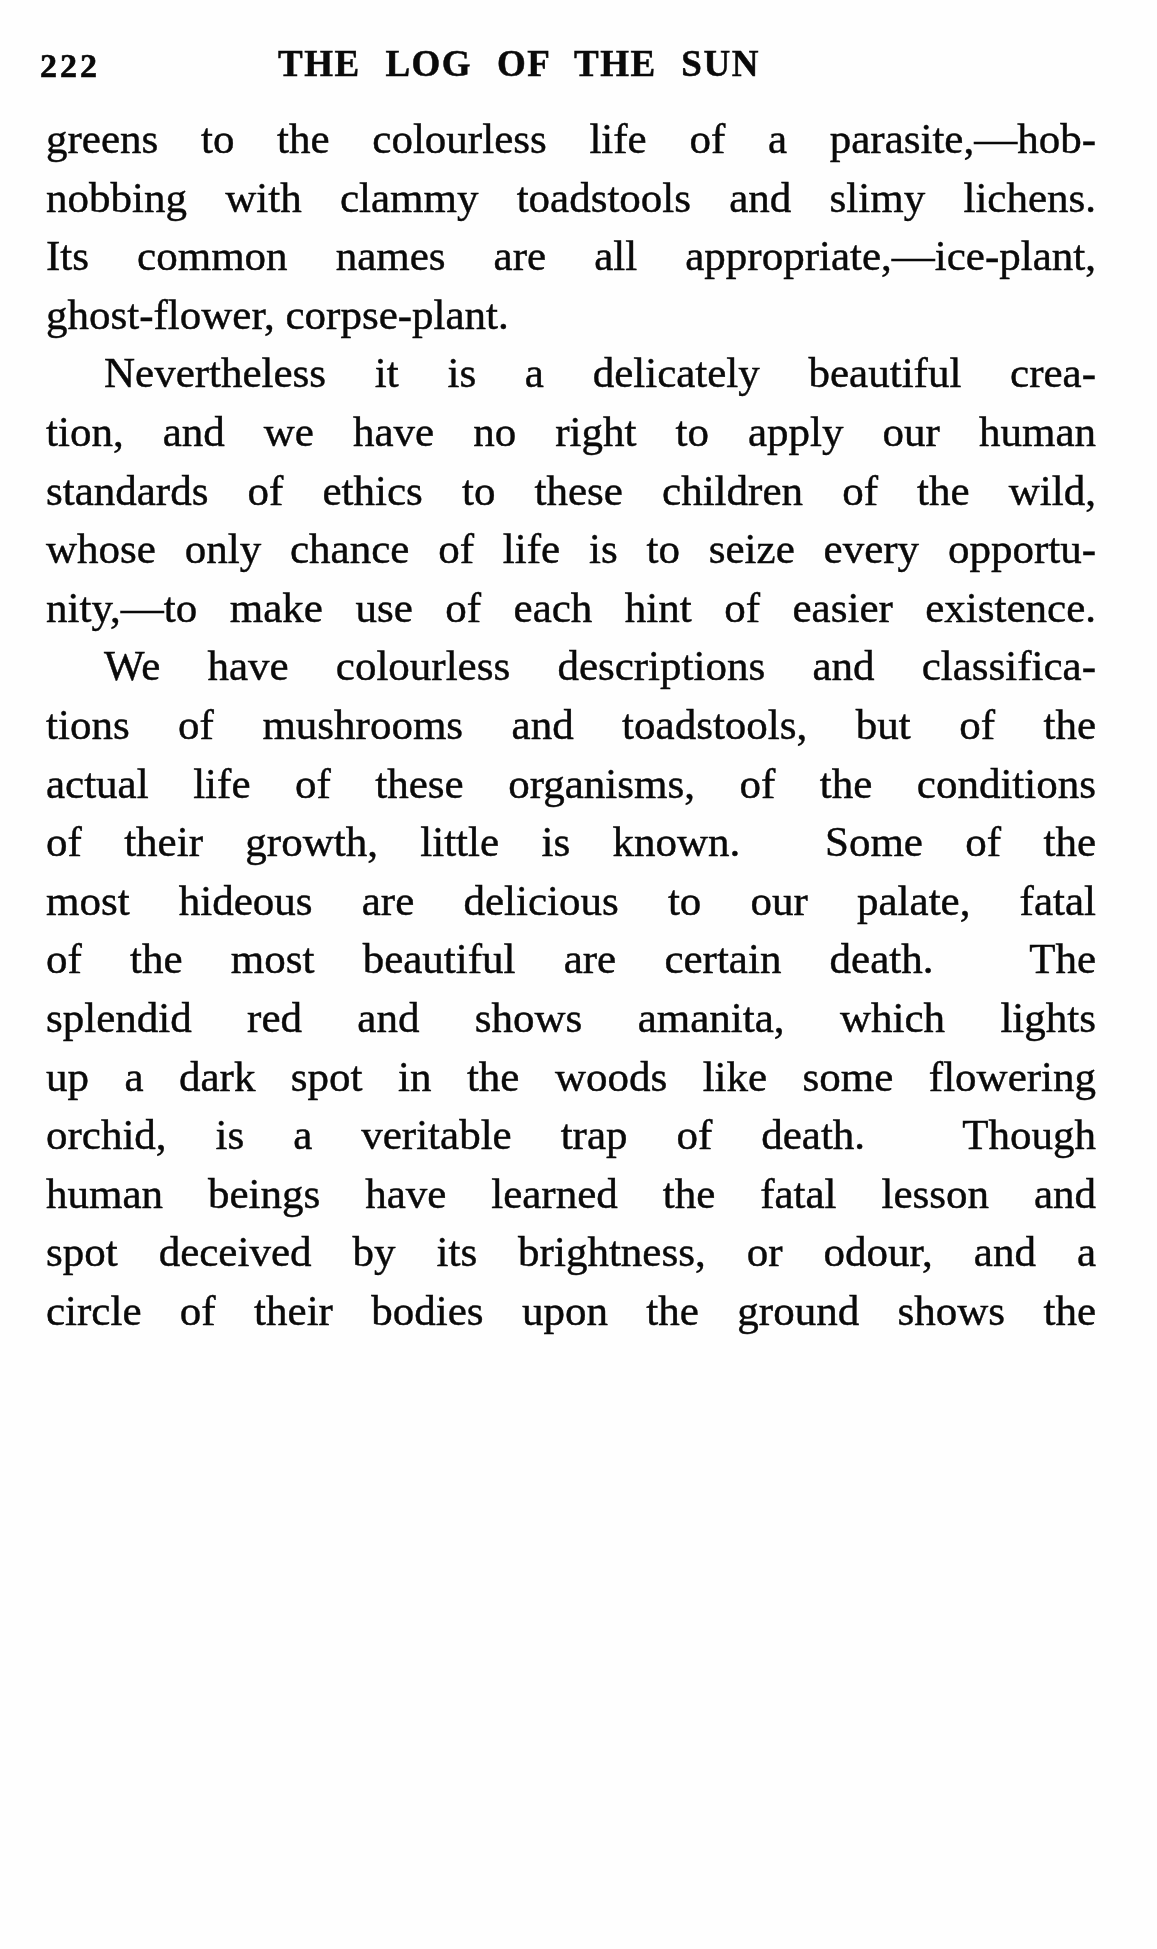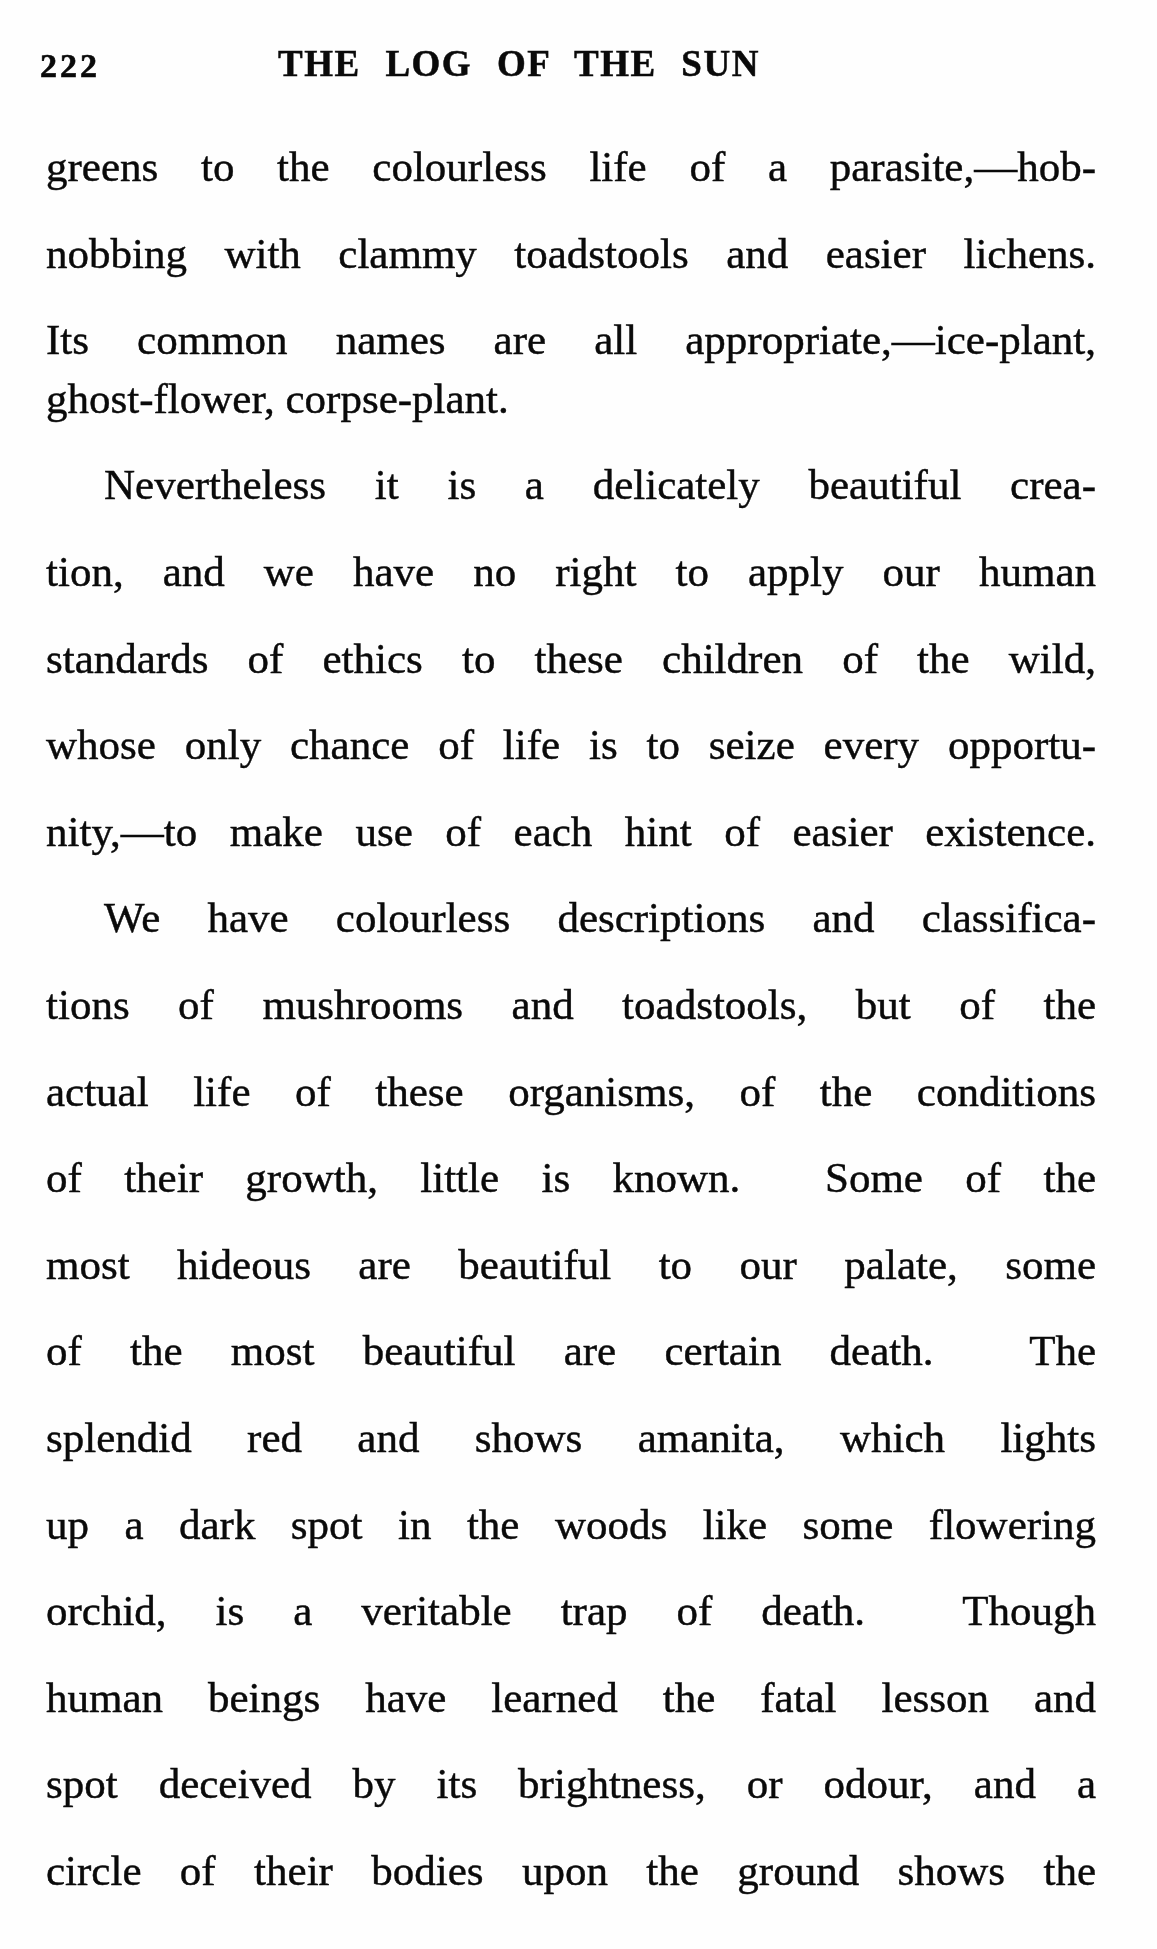--- a/index.html
+++ b/index.html
@@ -59,49 +59,48 @@
     font-size: 43px;
     line-height: 58.6px;
     -webkit-text-stroke: 0.45px currentColor;
   }
   .line {
     text-align: justify;
     text-align-last: left;
   }
   .line.j {
     text-align-last: justify;
-    margin-top: 28px;
   }
   .line.ind {
     text-indent: 58px;
   }
 </style>
 </head>
 <body>
 
 <div class="page" style="background: rgb(254, 254, 254); color: rgb(10, 10, 10);">
   <div class="running-head">
     <span class="pagenum">222</span>
     <span class="head-title">THE LOG OF THE SUN</span>
   </div>
   <div class="text-block" id="body-lines">
       <div class="line j">greens to the colourless life of a parasite,—hob-</div>
-      <div class="line j">nobbing with clammy toadstools and easier lichens.</div>
+      <div class="line j">nobbing with clammy toadstools and slimy lichens.</div>
       <div class="line j">Its common names are all appropriate,—ice-plant,</div>
       <div class="line">ghost-flower, corpse-plant.</div>
       <div class="line j ind">Nevertheless it is a delicately beautiful crea-</div>
       <div class="line j">tion, and we have no right to apply our human</div>
       <div class="line j">standards of ethics to these children of the wild,</div>
       <div class="line j">whose only chance of life is to seize every opportu-</div>
       <div class="line j">nity,—to make use of each hint of easier existence.</div>
       <div class="line j ind">We have colourless descriptions and classifica-</div>
       <div class="line j">tions of mushrooms and toadstools, but of the</div>
       <div class="line j">actual life of these organisms, of the conditions</div>
       <div class="line j">of their growth, little is known.&nbsp; Some of the</div>
-      <div class="line j">most hideous are beautiful to our palate, some</div>
+      <div class="line j">most hideous are delicious to our palate, fatal</div>
       <div class="line j">of the most beautiful are certain death.&nbsp; The</div>
       <div class="line j">splendid red and shows amanita, which lights</div>
       <div class="line j">up a dark spot in the woods like some flowering</div>
       <div class="line j">orchid, is a veritable trap of death.&nbsp; Though</div>
       <div class="line j">human beings have learned the fatal lesson and</div>
       <div class="line j">spot deceived by its brightness, or odour, and a</div>
       <div class="line j">circle of their bodies upon the ground shows the</div>
     </div>
 </div>
 

